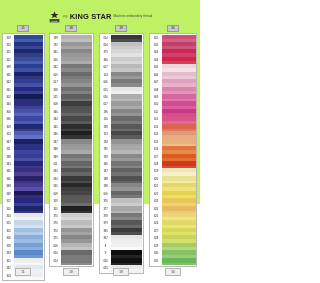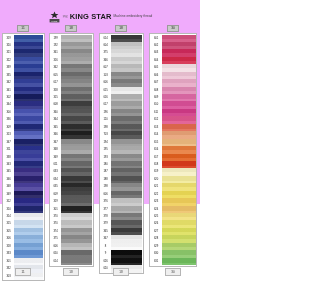--- a/index.html
+++ b/index.html
@@ -1,18 +1,18 @@
 <!DOCTYPE html>
 <html><head>
 <meta charset="utf-8">
 <style>
   html,body{margin:0;padding:0;background:#ffffff;}
   body{width:200px;height:283px;overflow:hidden;
        font-family:"Liberation Sans",sans-serif;color:#333;}
-  #card{position:relative;width:200px;height:204px;background:#f0abfc;}
+  #card{position:relative;width:200px;height:204px;background:#bef264;}
 
   
   #header{position:absolute;left:0;top:9px;width:200px;height:16px;
           display:flex;align-items:center;justify-content:center;gap:2px;}
   .logo-mark{width:13px;height:12px;flex:0 0 auto;position:relative;}
   .logo-mark svg{display:block;}
   .brand{font-size:7.5px;font-weight:bold;letter-spacing:.1px;
          color:#1a1a1a;white-space:nowrap;line-height:1;}
   .tagline{font-size:3.1px;color:#444;white-space:nowrap;line-height:1;
            padding-bottom:1px;letter-spacing:.05px;}

